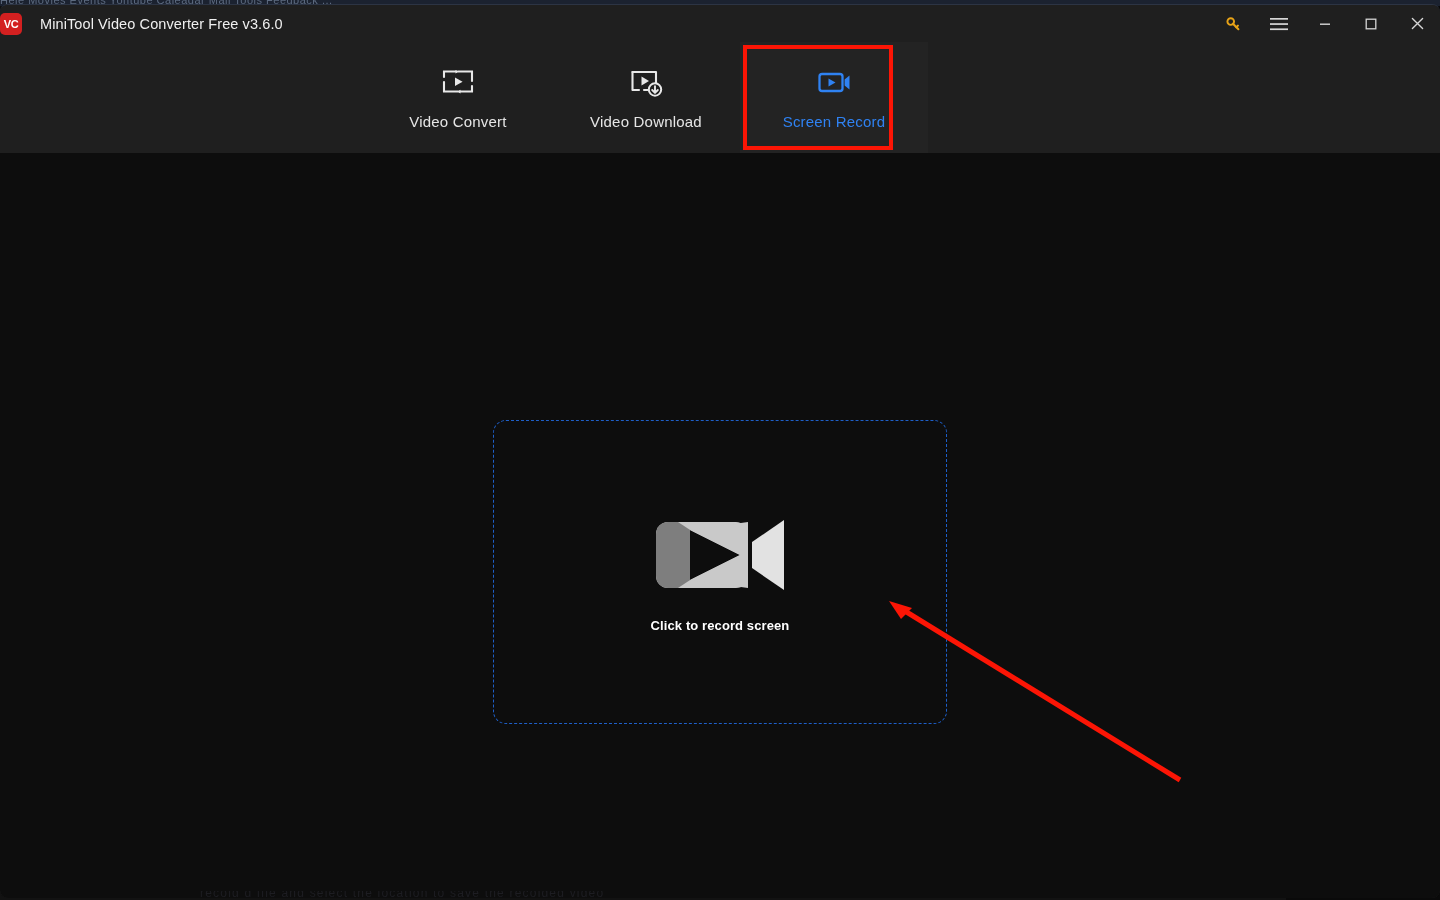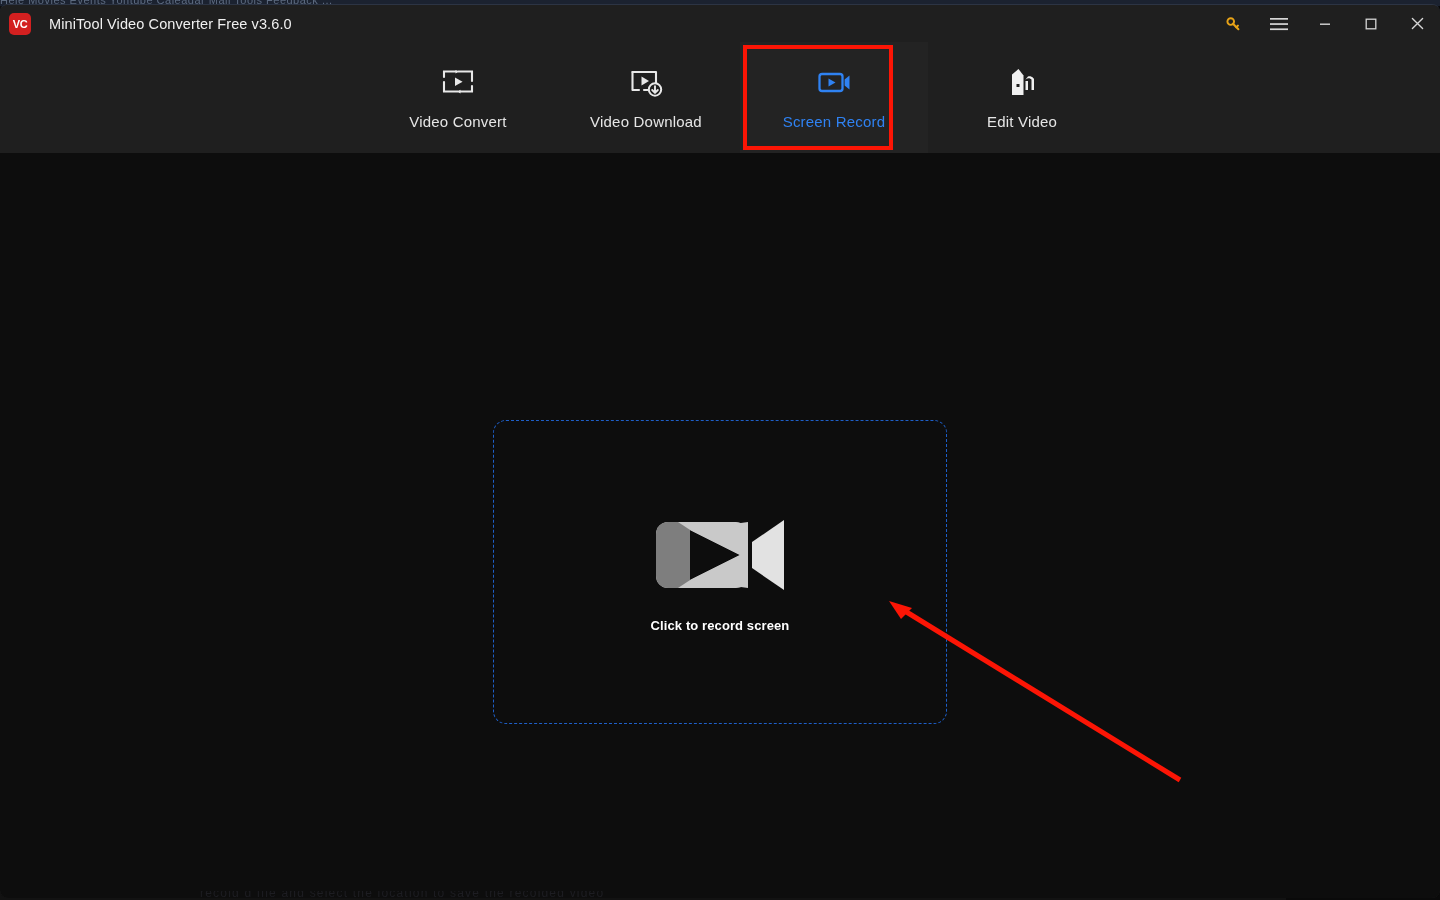--- a/index.html
+++ b/index.html
@@ -39,21 +39,21 @@
   }
 
   
   .titlebar {
     position:relative;
     height:37px;
     background:#1f1f1f;
     display:flex; align-items:center;
   }
   .app-icon {
-    width:22px; height:22px; margin-left:9px;
+    width:22px; height:22px; 
     background:#d32020;
     border-radius:5px;
     display:flex; align-items:center; justify-content:center;
     color:#fff; font-size:11px; font-weight:bold;
     letter-spacing:-0.5px;
     font-family:"Liberation Sans", sans-serif;
   }
   .app-title {
     margin-left:18px;
     color:#f0f0f0;
@@ -235,31 +235,20 @@
         <span class="ticon">
           <svg width="38" height="33" viewBox="0 0 38 33" fill="none">
             <rect x="4.5" y="8" width="23" height="17" rx="2.6" stroke="#2f82f2" stroke-width="2.3"></rect>
             <path d="M13.5 12.4 L20.5 16.5 L13.5 20.6 Z" fill="#2f82f2"></path>
             <path d="M29.6 13.4 L34.5 9.6 V23.4 L29.6 19.6 Z" fill="#2f82f2"></path>
           </svg>
         </span>
         <span class="tlabel">Screen Record</span>
       </div>
 
-      <div class="tab">
-        <span class="ticon">
-          <svg width="38" height="33" viewBox="0 0 38 33" fill="none">
-            <path d="M9 29 V8.5 L15.5 3 L20.5 9.5 V29 Z" fill="#f0f0f0"></path>
-            <path d="M22.5 13.5 C22.5 13.5 25.5 10.5 28.5 13.5 L28.5 24 L31 24 L31 13 C31 13 28.5 9.2 25 10.6 Z" fill="#f0f0f0"></path>
-            <path d="M22.5 15 L22.5 24 L25 24 L25 15 Z" fill="#f0f0f0"></path>
-            <path d="M13.5 18 L16.5 18 L16.5 21 L13.5 21 Z" fill="#1f1f1f"></path>
-          </svg>
-        </span>
-        <span class="tlabel">Edit Video</span>
-      </div>
 
     </div>
 
     <div class="content">
 
       <div class="dropzone">
         <span class="cam-icon">
           <svg width="132" height="86" viewBox="0 0 132 86" fill="none">
 
             <rect x="2" y="10" width="92" height="66" rx="12" fill="#c9c9c9"></rect>

